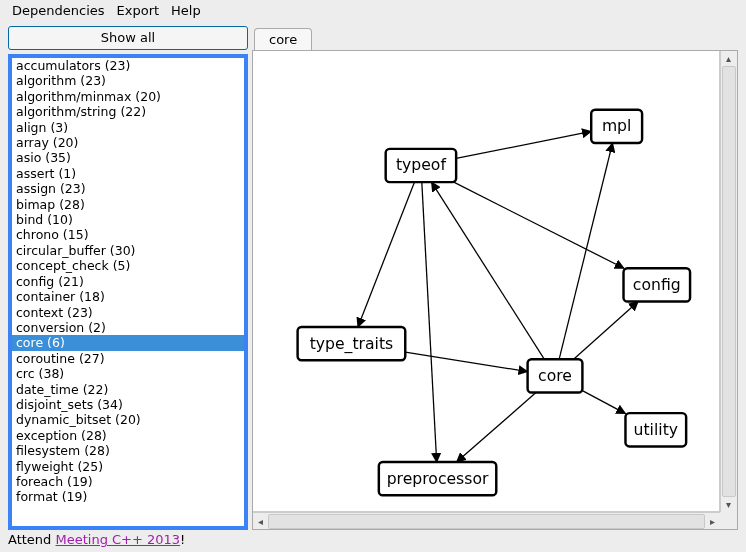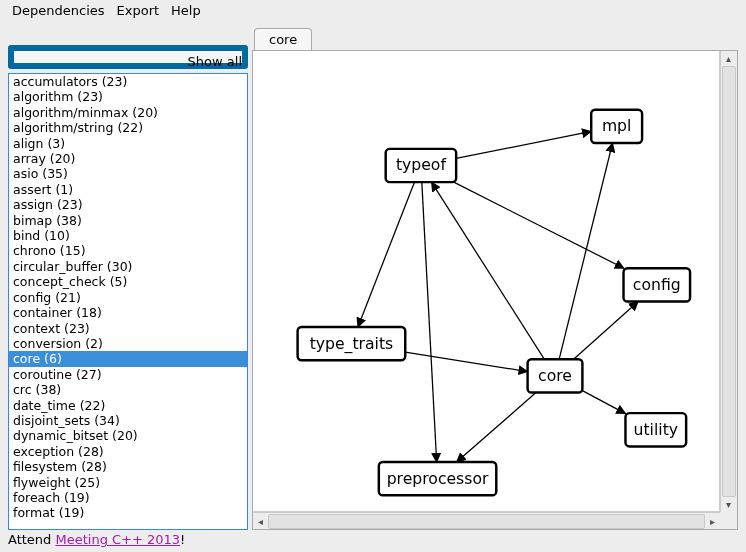--- a/index.html
+++ b/index.html
@@ -2,22 +2,22 @@
 <html><head>
 <meta charset="utf-8">
 <style>
   * { box-sizing: border-box; }
   html, body { margin: 0; padding: 0; width: 746px; height: 552px; font-family: "DejaVu Sans", Arial, sans-serif; font-size: 13px; background: #ededed; color: #000; }
   .root { width: 746px; height: 552px; display: flex; flex-direction: column; background: #ededed; }
   .menubar { display: flex; padding: 2px 6px; height: 22px; background: #ededed; }
   .menubar span { padding: 1px 6px; cursor: default; }
   .body { flex: 1; display: flex; gap: 4px; padding: 4px 8px 0 8px; overflow: hidden; }
   .left { width: 240px; display: flex; flex-direction: column; }
-  .showall { height: 24px; border: 6px solid #0369a1; border-radius: 3px; background: #f5f5f5; text-align: right; line-height: 22px; margin-bottom: 4px; cursor: pointer; margin-top: 19px; }
-  .listwrap { flex: 1; border: 1px solid #3b82f6; background: #fff; overflow: hidden; position: relative; }
+  .showall { height: 24px; border: 1px solid #0369a1; border-radius: 3px; background: #f5f5f5; text-align: center; line-height: 22px; margin-bottom: 4px; cursor: pointer; }
+  .listwrap { flex: 1; border: 4px solid #3b82f6; background: #fff; overflow: hidden; position: relative; }
   .list { position: absolute; inset: 0; overflow: hidden; }
   .list div { padding: 0 4px; line-height: 15.4px; white-space: nowrap; font-size: 12.5px; }
   .list div.sel { background: #3b8ed8; color: #fff; }
   .right { flex: 1; display: flex; flex-direction: column; }
   .tabs { height: 24px; display: flex; align-items: flex-end; padding-left: 2px; }
   .tab { padding: 3px 14px; border: 1px solid #aaa; border-bottom: none; border-radius: 4px 4px 0 0; background: #f7f7f7; font-size: 13px; }
   .graphframe { flex: 1; border: 1px solid #aaa; background: #ededed; position: relative; }
   .canvaswrap { position: absolute; left: 0; top: 0; right: 17px; bottom: 17px; background: #fff; border-right: 1px solid #ccc; border-bottom: 1px solid #ccc; overflow: hidden; }
   svg.graph { width: 100%; height: 100%; }
   .node rect { fill: #fff; stroke: #000; stroke-width: 2.5; rx: 4; ry: 4; }
@@ -51,21 +51,21 @@
         <div class="list" id="liblist">
             <div>accumulators (23)</div>
             <div>algorithm (23)</div>
             <div>algorithm/minmax (20)</div>
             <div>algorithm/string (22)</div>
             <div>align (3)</div>
             <div>array (20)</div>
             <div>asio (35)</div>
             <div>assert (1)</div>
             <div>assign (23)</div>
-            <div>bimap (38)</div>
+            <div>bimap (28)</div>
             <div>bind (10)</div>
             <div>chrono (15)</div>
             <div>circular_buffer (30)</div>
             <div>concept_check (5)</div>
             <div>config (21)</div>
             <div>container (18)</div>
             <div>context (23)</div>
             <div>conversion (2)</div>
             <div class="sel">core (6)</div>
             <div>coroutine (27)</div>

